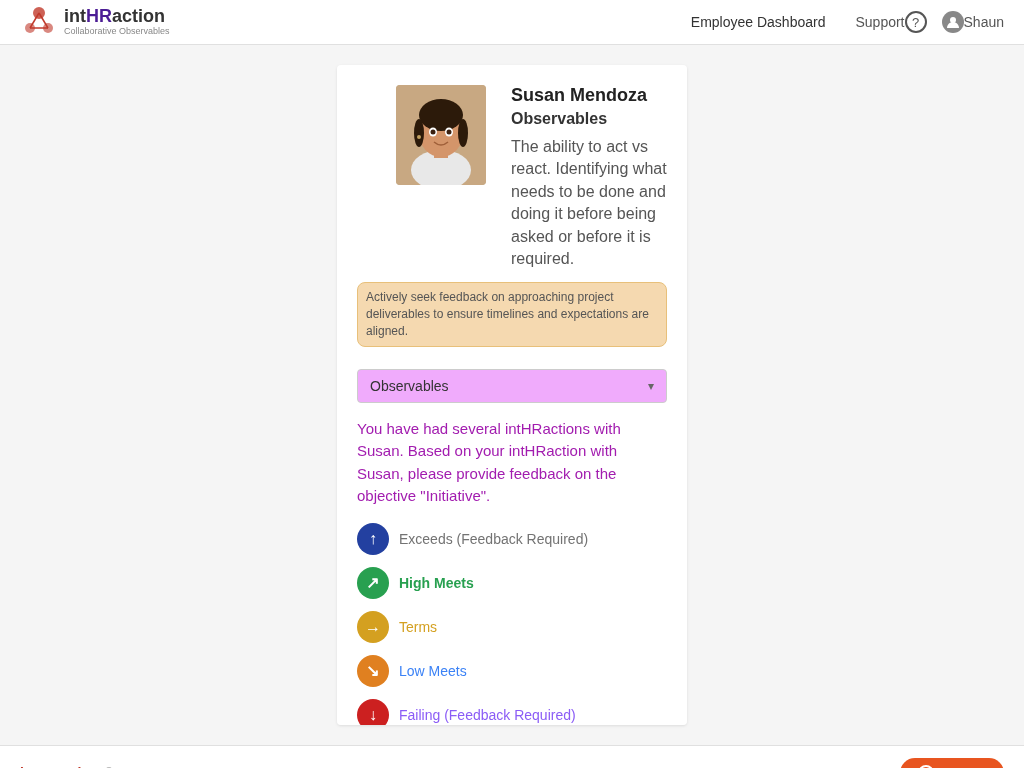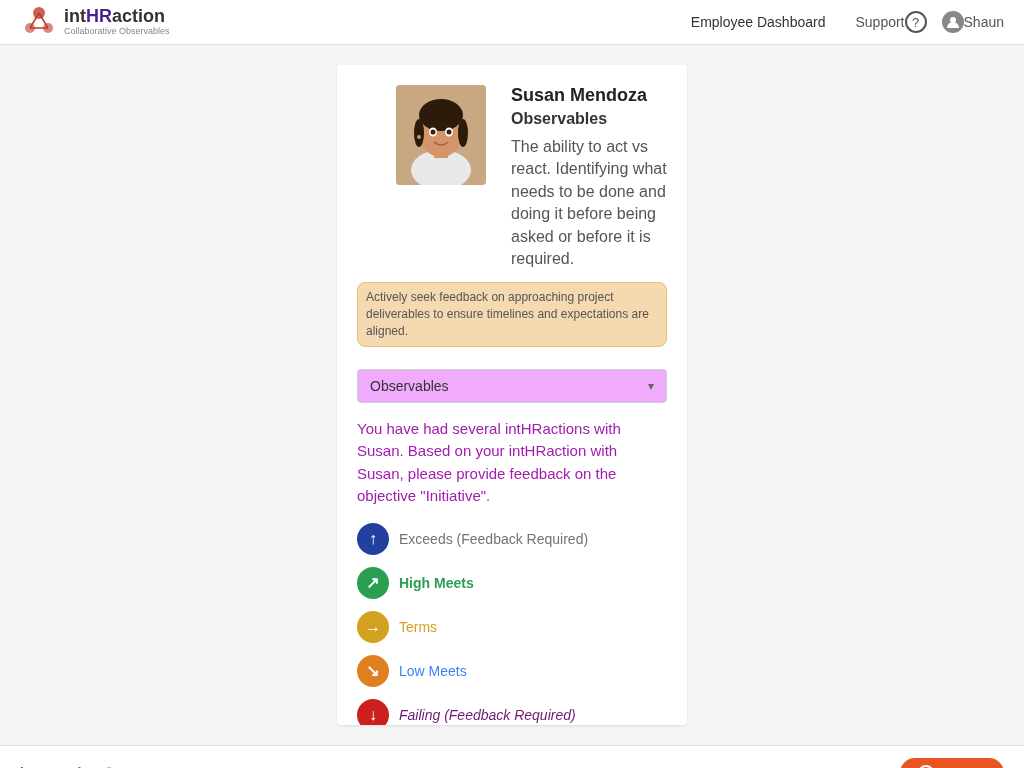--- a/index.html
+++ b/index.html
@@ -208,21 +208,21 @@
     .rating-circle.failing { background: #cc2020; }
 
     .rating-label {
       font-size: 14px;
       font-weight: 500;
     }
     .rating-label.exceeds { color: #737373; }
     .rating-label.high-meets { color: #28a050; font-weight: bold; }
     .rating-label.meets { color: #d4a020; }
     .rating-label.low-meets { color: #3b82f6; }
-    .rating-label.failing { color: #701a75; font-style: italic; }
+    .rating-label.failing { color: #8b5cf6; }
 
     
     .feedback-label {
       font-size: 14px;
       color: #555;
       margin-bottom: 21px;
     }
     .feedback-textarea {
       width: 100%;
       height: 50px;

